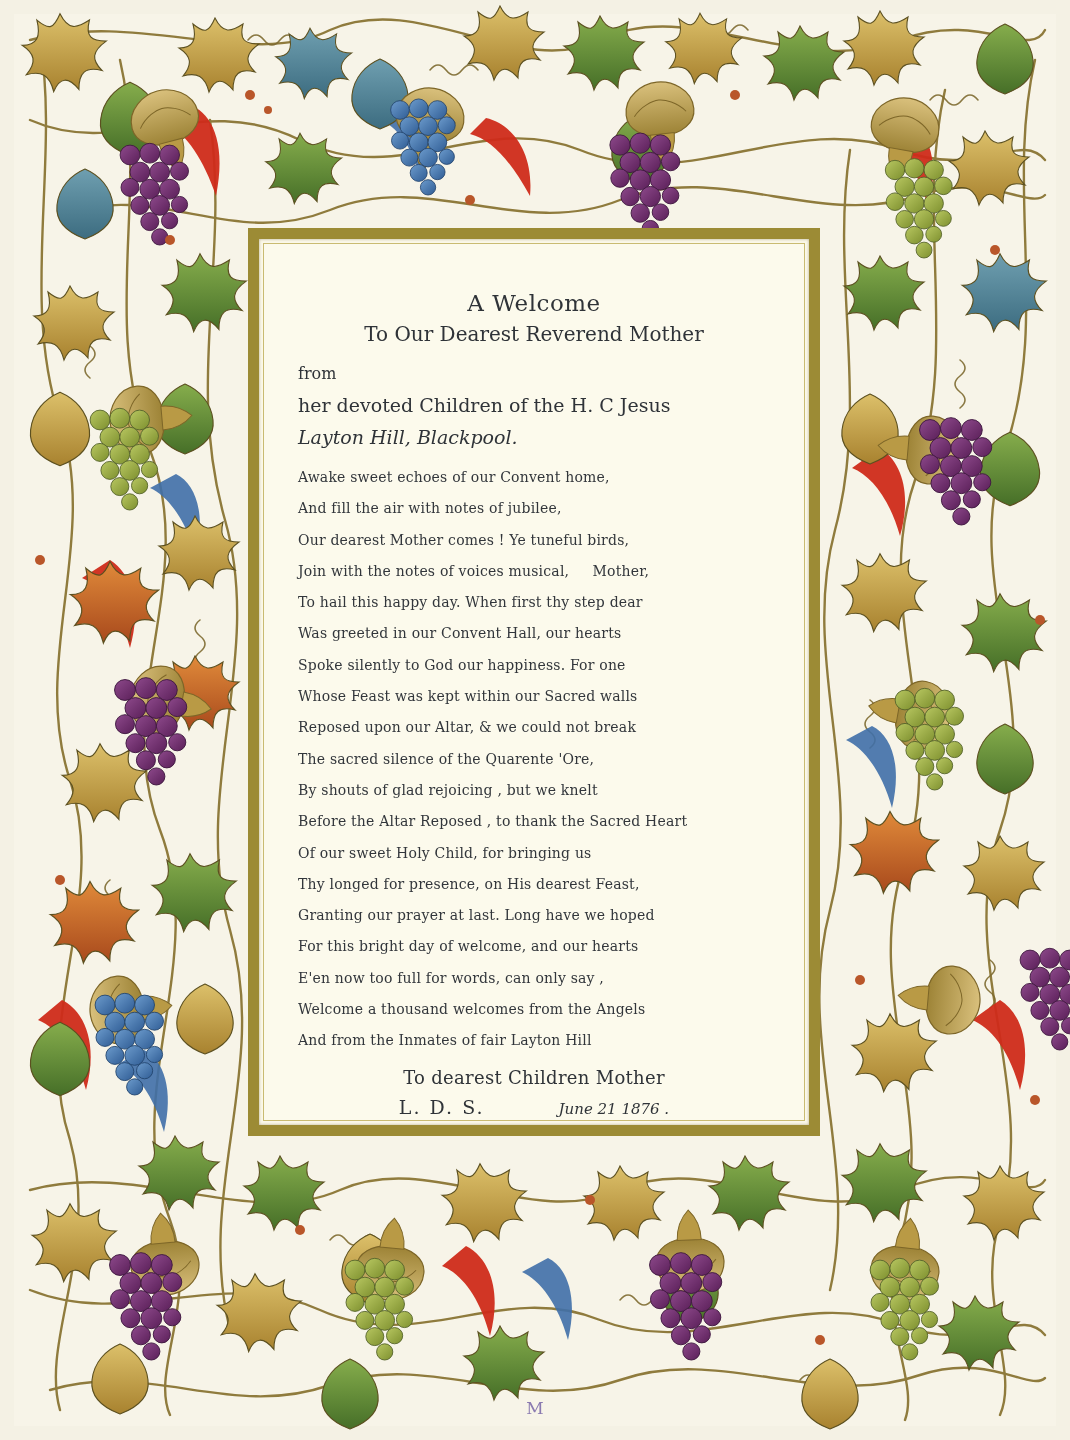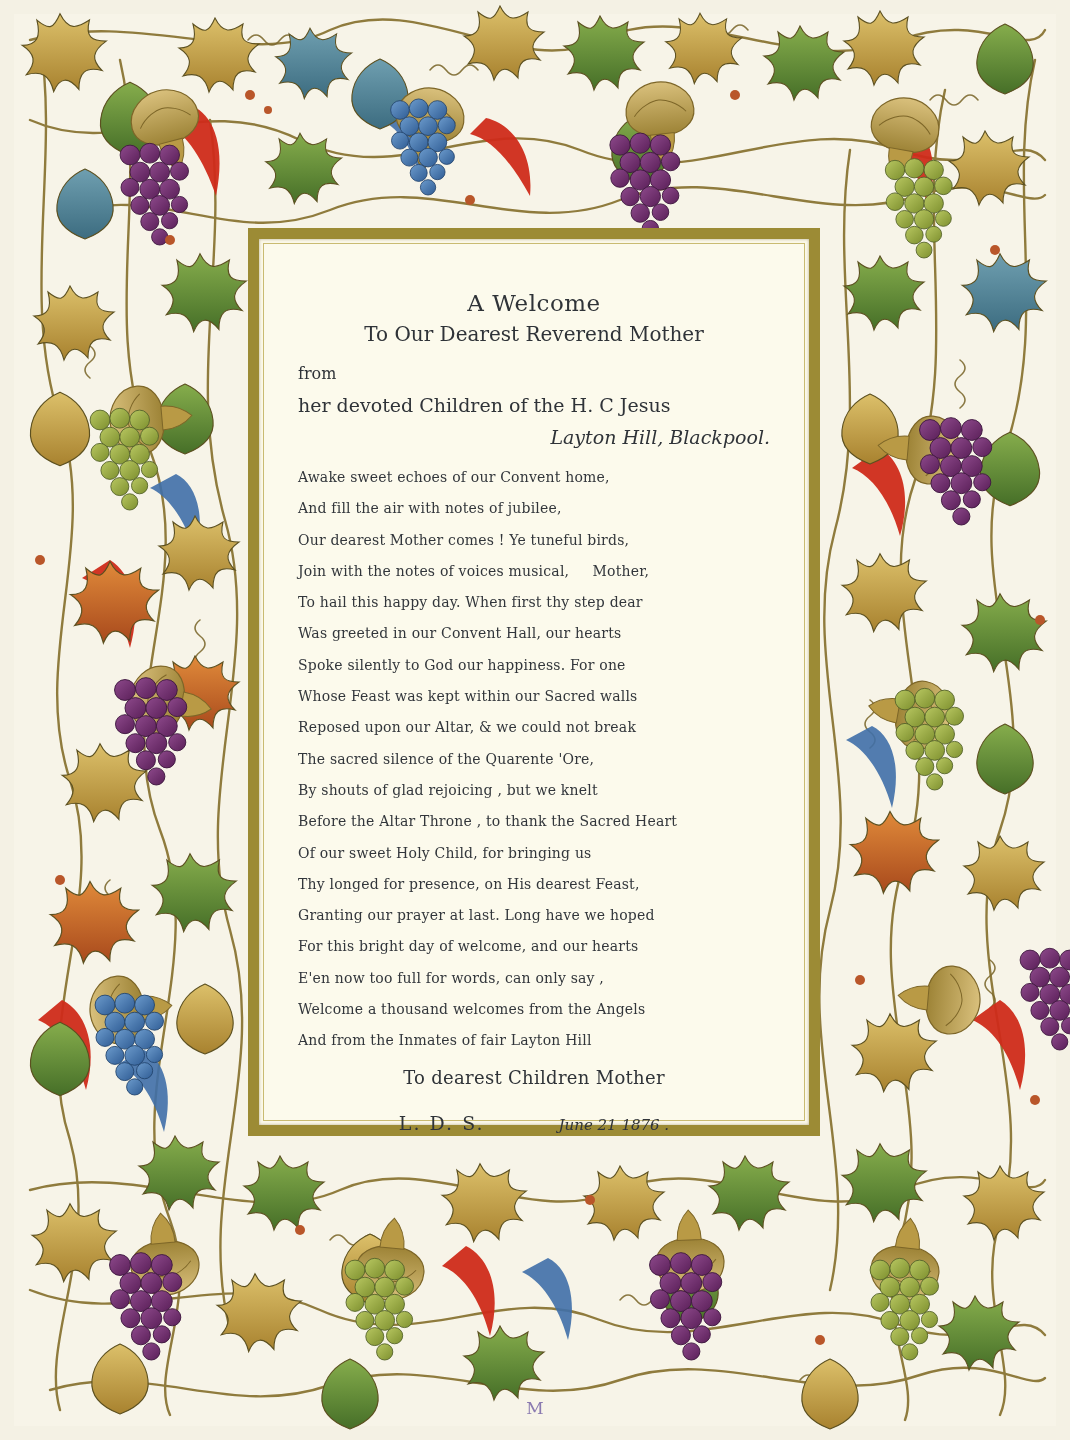--- a/index.html
+++ b/index.html
@@ -72,21 +72,21 @@
   .title-from {
     font-size: 16px;
     margin-bottom: 11px;
   }
   .title-children {
     text-align: left;
     font-size: 19px;
     margin-bottom: 10px;
   }
   .title-place {
-    text-align: right;
+    text-align: left;
     font-size: 19px;
     margin-bottom: 14px;
     font-style: italic;
   }
 
   .verse {
     margin: 0;
     padding: 0;
     list-style: none;
   }
@@ -102,21 +102,21 @@
     text-align: center;
     font-size: 18px;
     margin-top: 10px;
     letter-spacing: 0.3px;
   }
   .sig-row {
     display: flex;
     justify-content: center;
     align-items: baseline;
     gap: 74px;
-    margin-top: 24px;
+    margin-top: 8px;
   }
   .sig-initials { font-size: 19px; letter-spacing: 2px; }
   .sig-date { font-size: 15px; font-style: italic; }
 
   .monogram {
     position: absolute;
     left: 50%;
     transform: translateX(-50%);
     bottom: 22px;
     font-size: 17px;
@@ -396,21 +396,21 @@
         <li class="ink">And fill the air with notes of jubilee,</li>
         <li class="ink">Our dearest Mother comes ! Ye tuneful birds,</li>
         <li class="ink">Join with the notes of voices musical,     Mother,</li>
         <li class="ink">To hail this happy day. When first thy step dear</li>
         <li class="ink">Was greeted in our Convent Hall, our hearts</li>
         <li class="ink">Spoke silently to God our happiness. For one</li>
         <li class="ink">Whose Feast was kept within our Sacred walls</li>
         <li class="ink">Reposed upon our Altar, &amp; we could not break</li>
         <li class="ink">The sacred silence of the Quarente 'Ore,</li>
         <li class="ink">By shouts of glad rejoicing , but we knelt</li>
-        <li class="ink">Before the Altar Throne , to thank the Sacred Heart</li>
+        <li class="ink">Before the Altar Reposed , to thank the Sacred Heart</li>
         <li class="ink">Of our sweet Holy Child, for bringing us</li>
         <li class="ink">Thy longed for presence, on His dearest Feast,</li>
         <li class="ink">Granting our prayer at last. Long have we hoped</li>
         <li class="ink">For this bright day of welcome, and our hearts</li>
         <li class="ink">E'en now too full for words, can only say ,</li>
         <li class="ink">Welcome a thousand welcomes from the Angels</li>
         <li class="ink">And from the Inmates of fair Layton Hill</li>
       </ul>
 
       <div class="ink closing-1">To dearest Children Mother</div>

